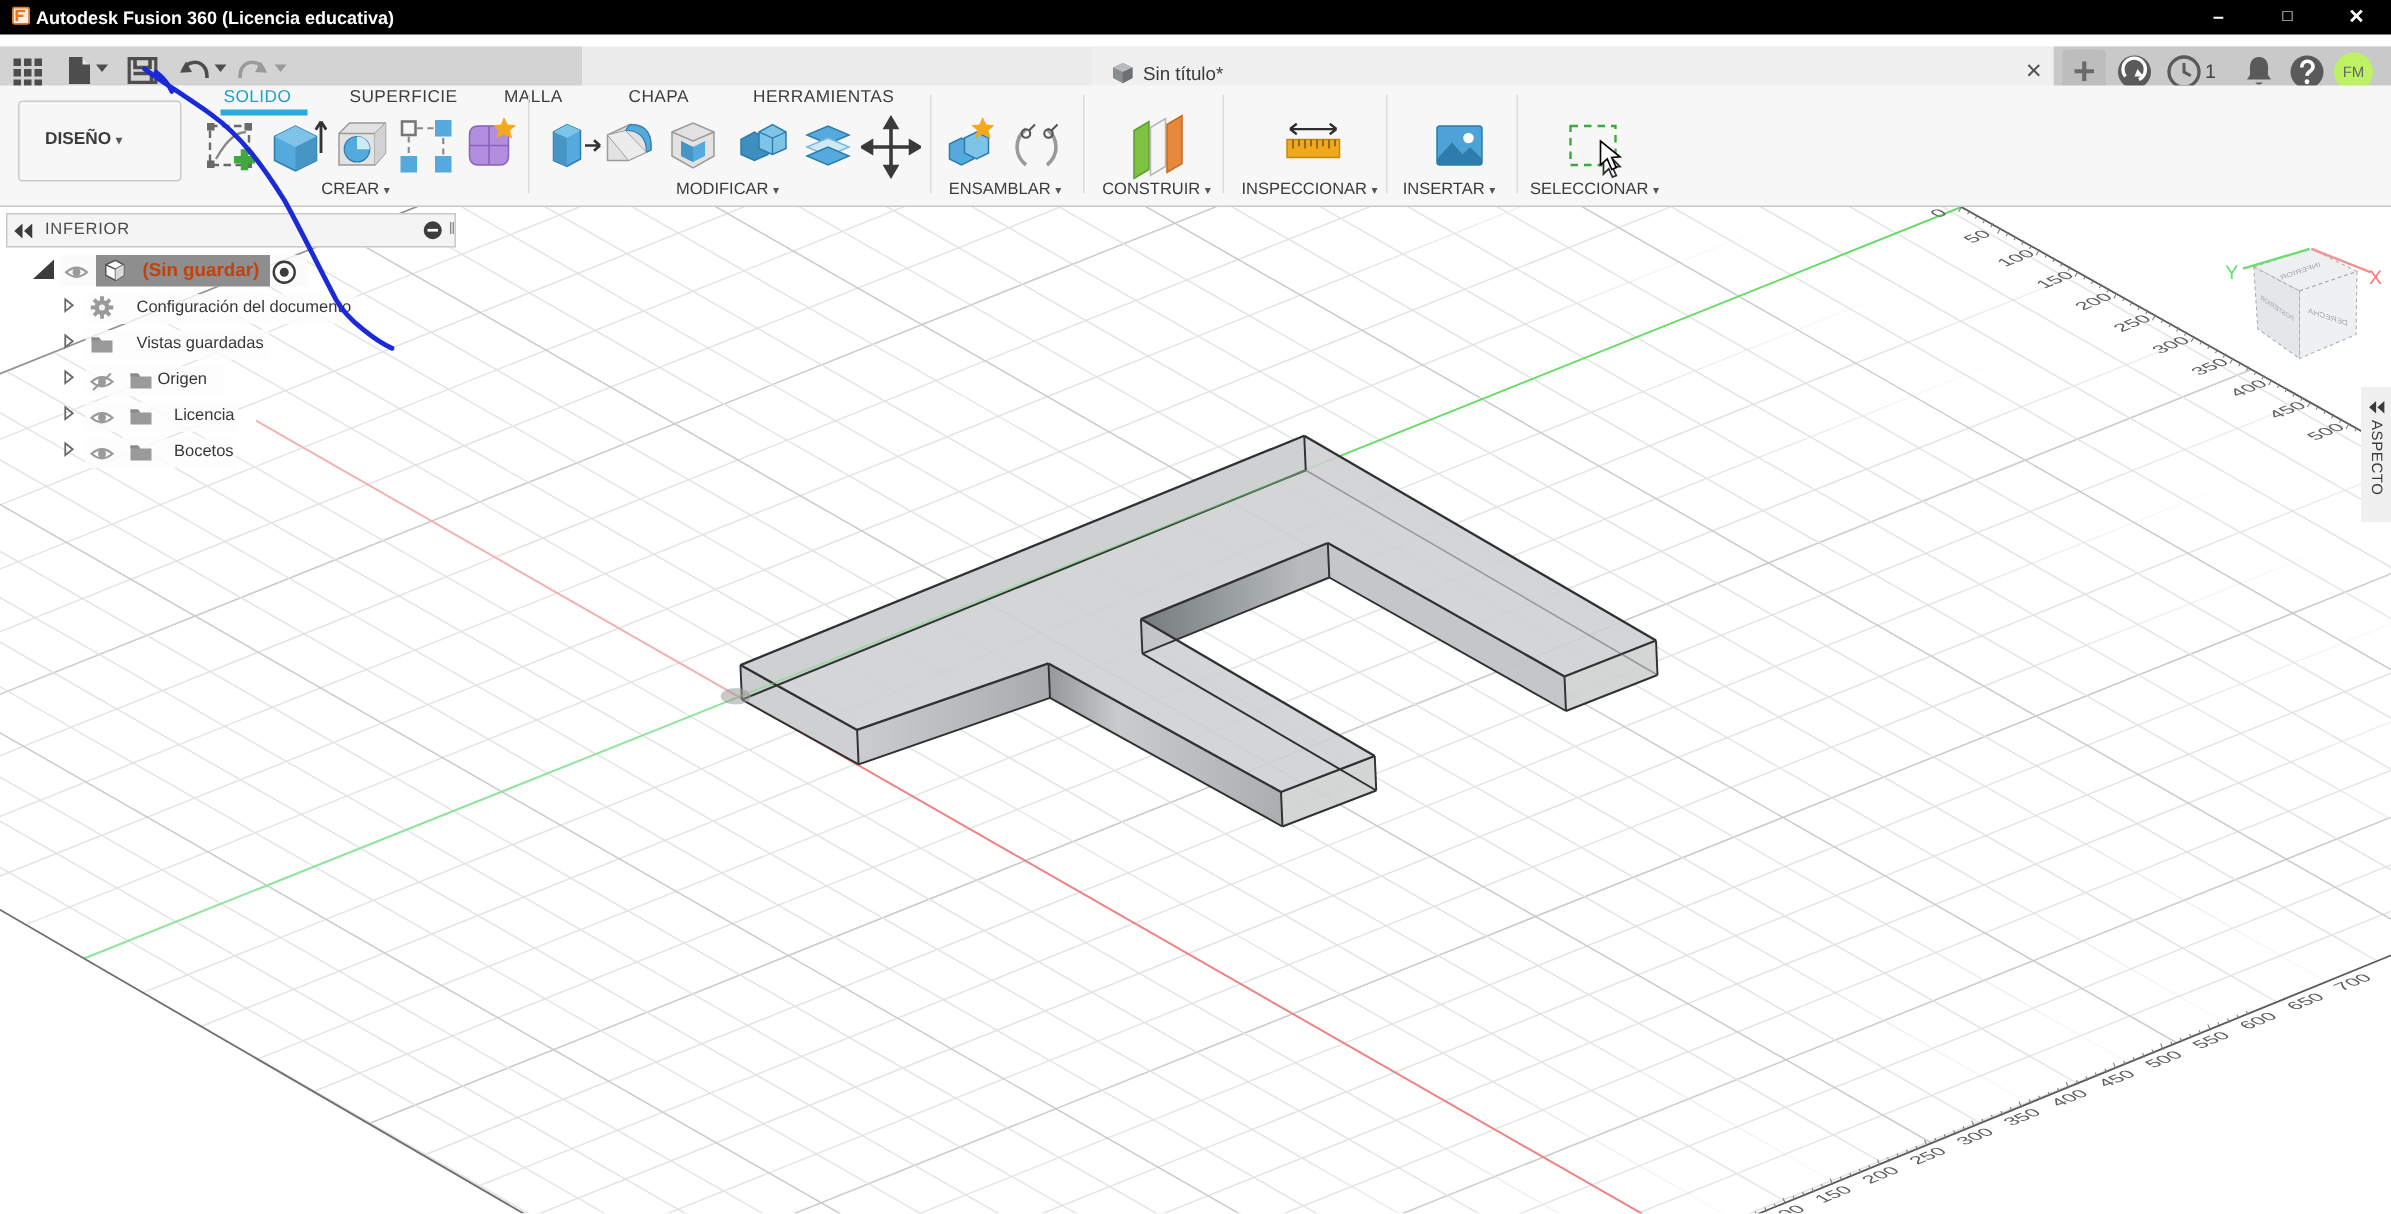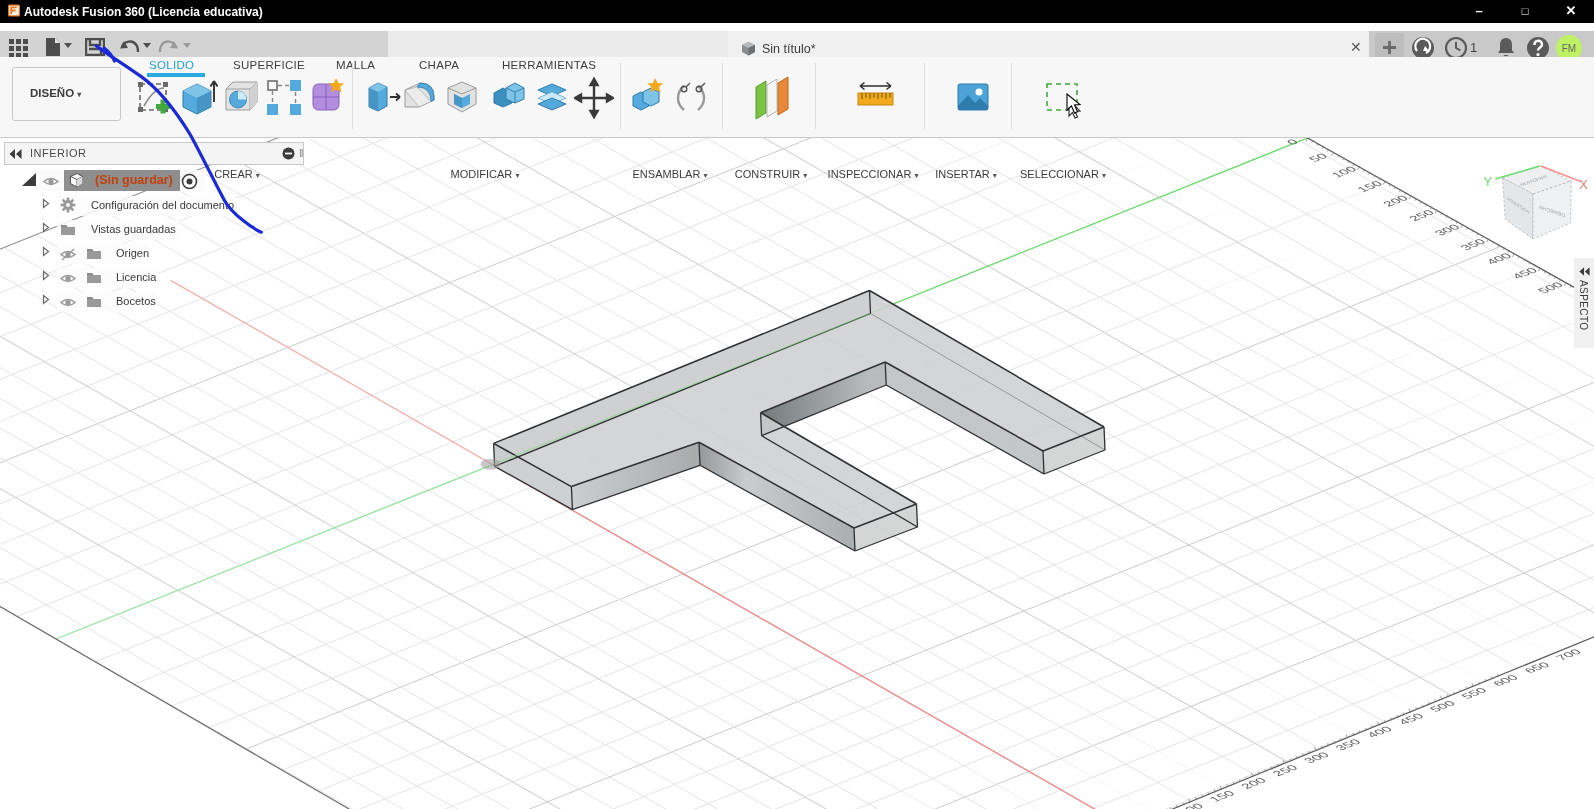--- a/index.html
+++ b/index.html
@@ -1,19 +1,19 @@
 <!DOCTYPE html>
 <html><head><meta charset="utf-8"><style>
 * { margin:0; padding:0; box-sizing:border-box; }
 body { width:1594px; height:809px; overflow:hidden; font-family:"Liberation Sans",sans-serif; background:#fff; position:relative; }
 .titlebar { position:absolute; left:0; top:0; width:1594px; height:23px; background:#000;font-weight:bold; }
 .qat { position:absolute; left:0; top:9px; width:1594px; height:34px; background:#ebebeb;margin-top:22px; }
 .ribbon { position:absolute; left:0; top:57px; width:1594px; height:81px; background:#f7f7f7; border-bottom:1px solid #c8c8c8; }
 .tab { position:absolute; top:2px; font-size:11.5px; color:#3d3d3d; letter-spacing:0.3px; }
-.riblab { position:absolute; top:63px; font-size:11px; color:#3b3b3b; text-align:center;margin-top:48px; }
+.riblab { position:absolute; top:63px; font-size:11px; color:#3b3b3b; text-align:center; }
 .car { font-size:8px; color:#555; }
 .qcar { position:absolute; width:0; height:0; border-left:4px solid transparent; border-right:4px solid transparent; border-top:5px solid #4d4d4d; }
 .ntxt { position:absolute; font-size:11px; color:#383838; }
 .wbtn { position:absolute; top:0; width:46px; height:23px; color:#fff; font-size:13px; text-align:center; line-height:22px; }
 </style></head>
 <body>
 <svg width="1594" height="671" viewBox="0 138 1594 671" style="position:absolute;left:0;top:138px">
 <rect x="0" y="138" width="1594" height="671" fill="#ffffff"></rect>
 <defs>
 <linearGradient id="gnotch" x1="0" y1="0" x2="1" y2="0">
@@ -919,21 +919,21 @@
   </svg>
 <svg width="16" height="15" viewBox="0 0 16 15" style="position:absolute;left:60px;top:247px">
 <path d="M1 7.5 Q8 1.5 15 7.5 Q8 13.5 1 7.5 Z" fill="none" stroke="#9a9a9a" stroke-width="1.5"></path>
     <circle cx="8" cy="7.5" r="2.6" fill="#9a9a9a"></circle>
     <path d="M2 13 L14 2" stroke="#9a9a9a" stroke-width="1.4"></path>
   </svg>
 <svg width="16" height="13" viewBox="0 0 16 13" style="position:absolute;left:86px;top:247px">
     <path d="M1 2 L6 2 L7.5 4 L15 4 L15 12 L1 12 Z" fill="#9a9a9a"></path>
     <path d="M1 2 L6 2 L7.5 4 L1 4 Z" fill="#8a8a8a"></path>
   </svg>
-<div class="ntxt" style="left:116px;top:247px">Origen</div>
+<div class="ntxt" style="left:105px;top:247px">Origen</div>
 <div style="position:absolute;left:57px;top:268px;width:102px;height:20px;background:rgba(252,252,252,0.82)"></div>
 <svg width="8" height="11" viewBox="0 0 8 11" style="position:absolute;left:42px;top:270px">
     <path d="M1.5 1.5 L6.5 5.5 L1.5 9.5 Z" fill="none" stroke="#6a6a6a" stroke-width="1.2"></path>
   </svg>
 <svg width="16" height="15" viewBox="0 0 16 15" style="position:absolute;left:60px;top:271px">
 <path d="M1 7.5 Q8 1.5 15 7.5 Q8 13.5 1 7.5 Z" fill="none" stroke="#9a9a9a" stroke-width="1.5"></path>
     <circle cx="8" cy="7.5" r="2.6" fill="#9a9a9a"></circle>
   </svg>
 <svg width="16" height="13" viewBox="0 0 16 13" style="position:absolute;left:86px;top:271px">
     <path d="M1 2 L6 2 L7.5 4 L15 4 L15 12 L1 12 Z" fill="#9a9a9a"></path>

